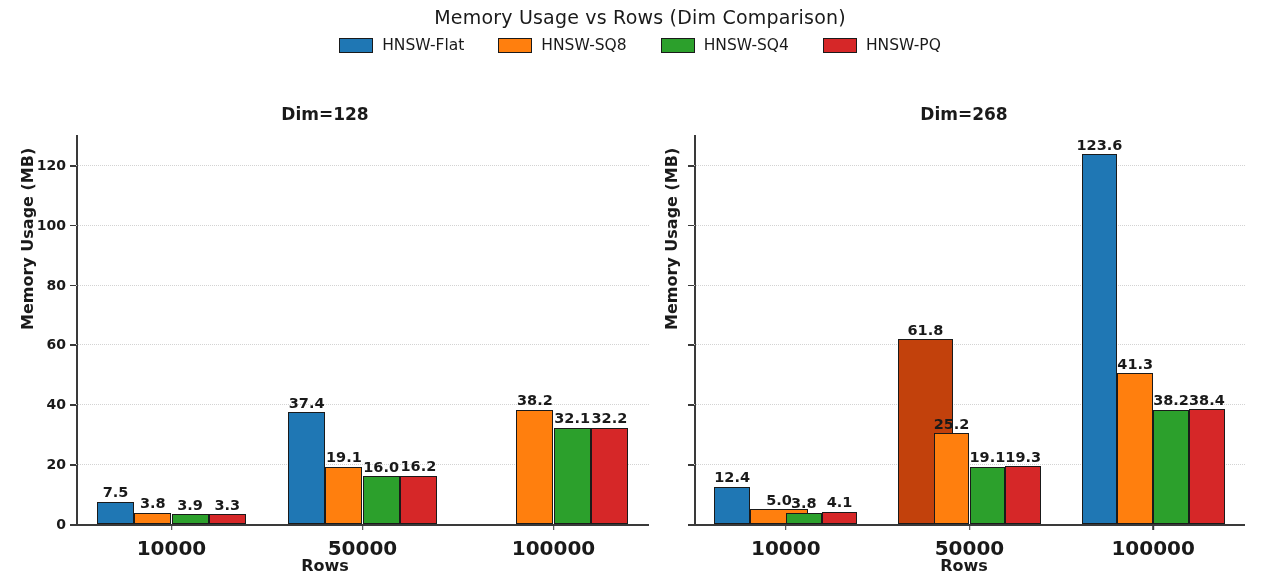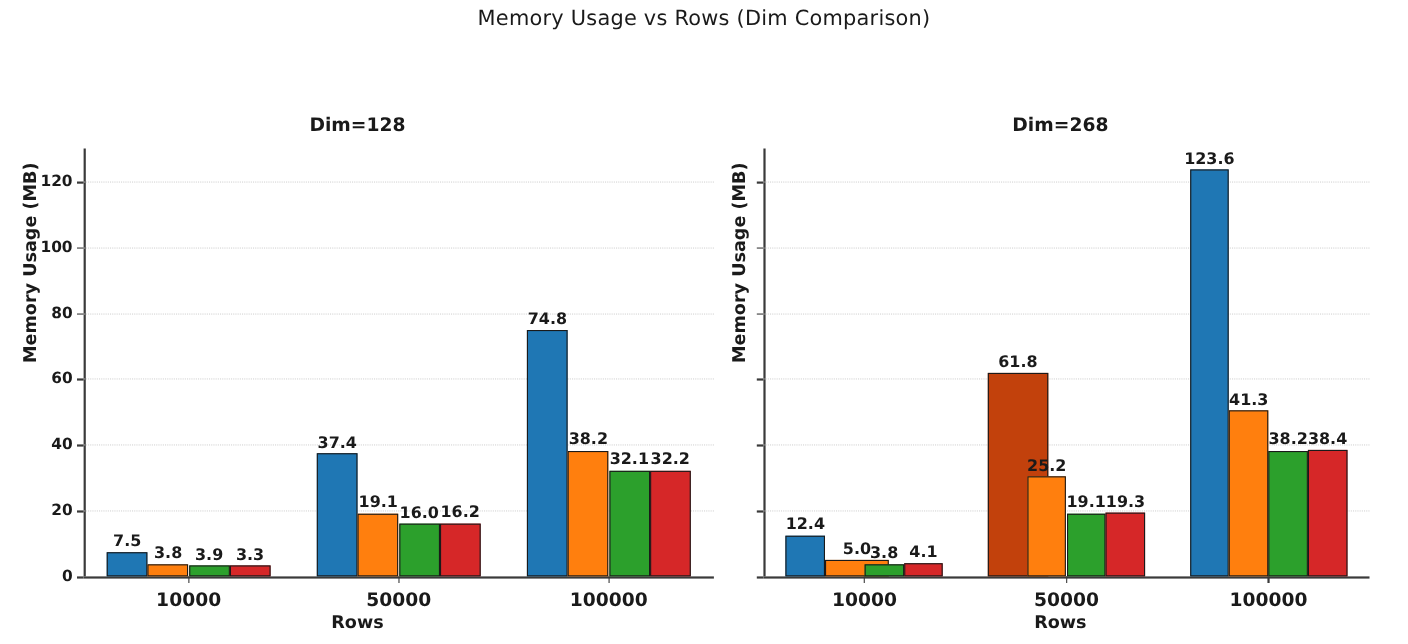--- a/index.html
+++ b/index.html
@@ -130,40 +130,58 @@
     position: absolute;
     top: 100%;
     width: 1.6px; height: 6px;
     background: #3a3a3a;
     transform: translateX(-50%);
   }
   .xtick-label {
     position: absolute;
     top: calc(100% + 12px);
     transform: translateX(-50%);
-    font-size: 17px;
+    font-size: 20px;
     color: #1a1a1a;
     white-space: nowrap;
   }
   .xlabel {
     position: absolute;
     top: 556px;
     left: 0; right: 0;
     text-align: center;
     font-size: 16px;
     color: #1a1a1a;
   }
 </style>
 </head>
 <body>
 
 <div class="figure">
 
   <div class="fig-title">Memory Usage vs Rows (Dim Comparison)</div>
 
+  <div class="legend" id="legend">
+      <div class="legend-item">
+        <span class="legend-swatch" style="background: rgb(31, 119, 180);"></span>
+        <span class="legend-label">HNSW-Flat</span>
+      </div>
+      <div class="legend-item">
+        <span class="legend-swatch" style="background: rgb(255, 127, 14);"></span>
+        <span class="legend-label">HNSW-SQ8</span>
+      </div>
+      <div class="legend-item">
+        <span class="legend-swatch" style="background: rgb(44, 160, 44);"></span>
+        <span class="legend-label">HNSW-SQ4</span>
+      </div>
+      <div class="legend-item">
+        <span class="legend-swatch" style="background: rgb(214, 39, 40);"></span>
+        <span class="legend-label">HNSW-PQ</span>
+      </div>
+    </div>
 
   <div class="subplot" id="subplot-0">
     <div class="sp-title">Dim=128</div>
     <div class="ylabel">Memory Usage (MB)</div>
     <div class="plot-area">
       <div class="spine-left"></div>
       <div class="spine-bottom"></div>
     <div class="ytick-mark" style="top: 389px;"></div>
         <div class="ytick-label" style="top: 389px;">0</div>
         <div class="gridline" style="top: 329.154px;"></div>
@@ -205,23 +223,20 @@
           <span class="bar-value">19.1</span>
         </div>
         <div class="bar" style="left: 286.5px; width: 37.245px; height: 47.8769px; background: rgb(44, 160, 44);">
           <span class="bar-value">16.0</span>
         </div>
         <div class="bar" style="left: 323.745px; width: 37.245px; height: 48.4754px; background: rgb(214, 39, 40);">
           <span class="bar-value">16.2</span>
         </div>
         <div class="xtick-mark" style="left: 286.5px;"></div>
         <div class="xtick-label" style="left: 286.5px;">50000</div>
-        <div class="bar" style="left: 403.01px; width: 37.245px; height: 223.825px; background: rgb(31, 119, 180);">
-          <span class="bar-value">74.8</span>
-        </div>
         <div class="bar" style="left: 440.255px; width: 37.245px; height: 114.306px; background: rgb(255, 127, 14);">
           <span class="bar-value">38.2</span>
         </div>
         <div class="bar" style="left: 477.5px; width: 37.245px; height: 96.0531px; background: rgb(44, 160, 44);">
           <span class="bar-value">32.1</span>
         </div>
         <div class="bar" style="left: 514.745px; width: 37.245px; height: 96.3523px; background: rgb(214, 39, 40);">
           <span class="bar-value">32.2</span>
         </div>
         <div class="xtick-mark" style="left: 477.5px;"></div>

